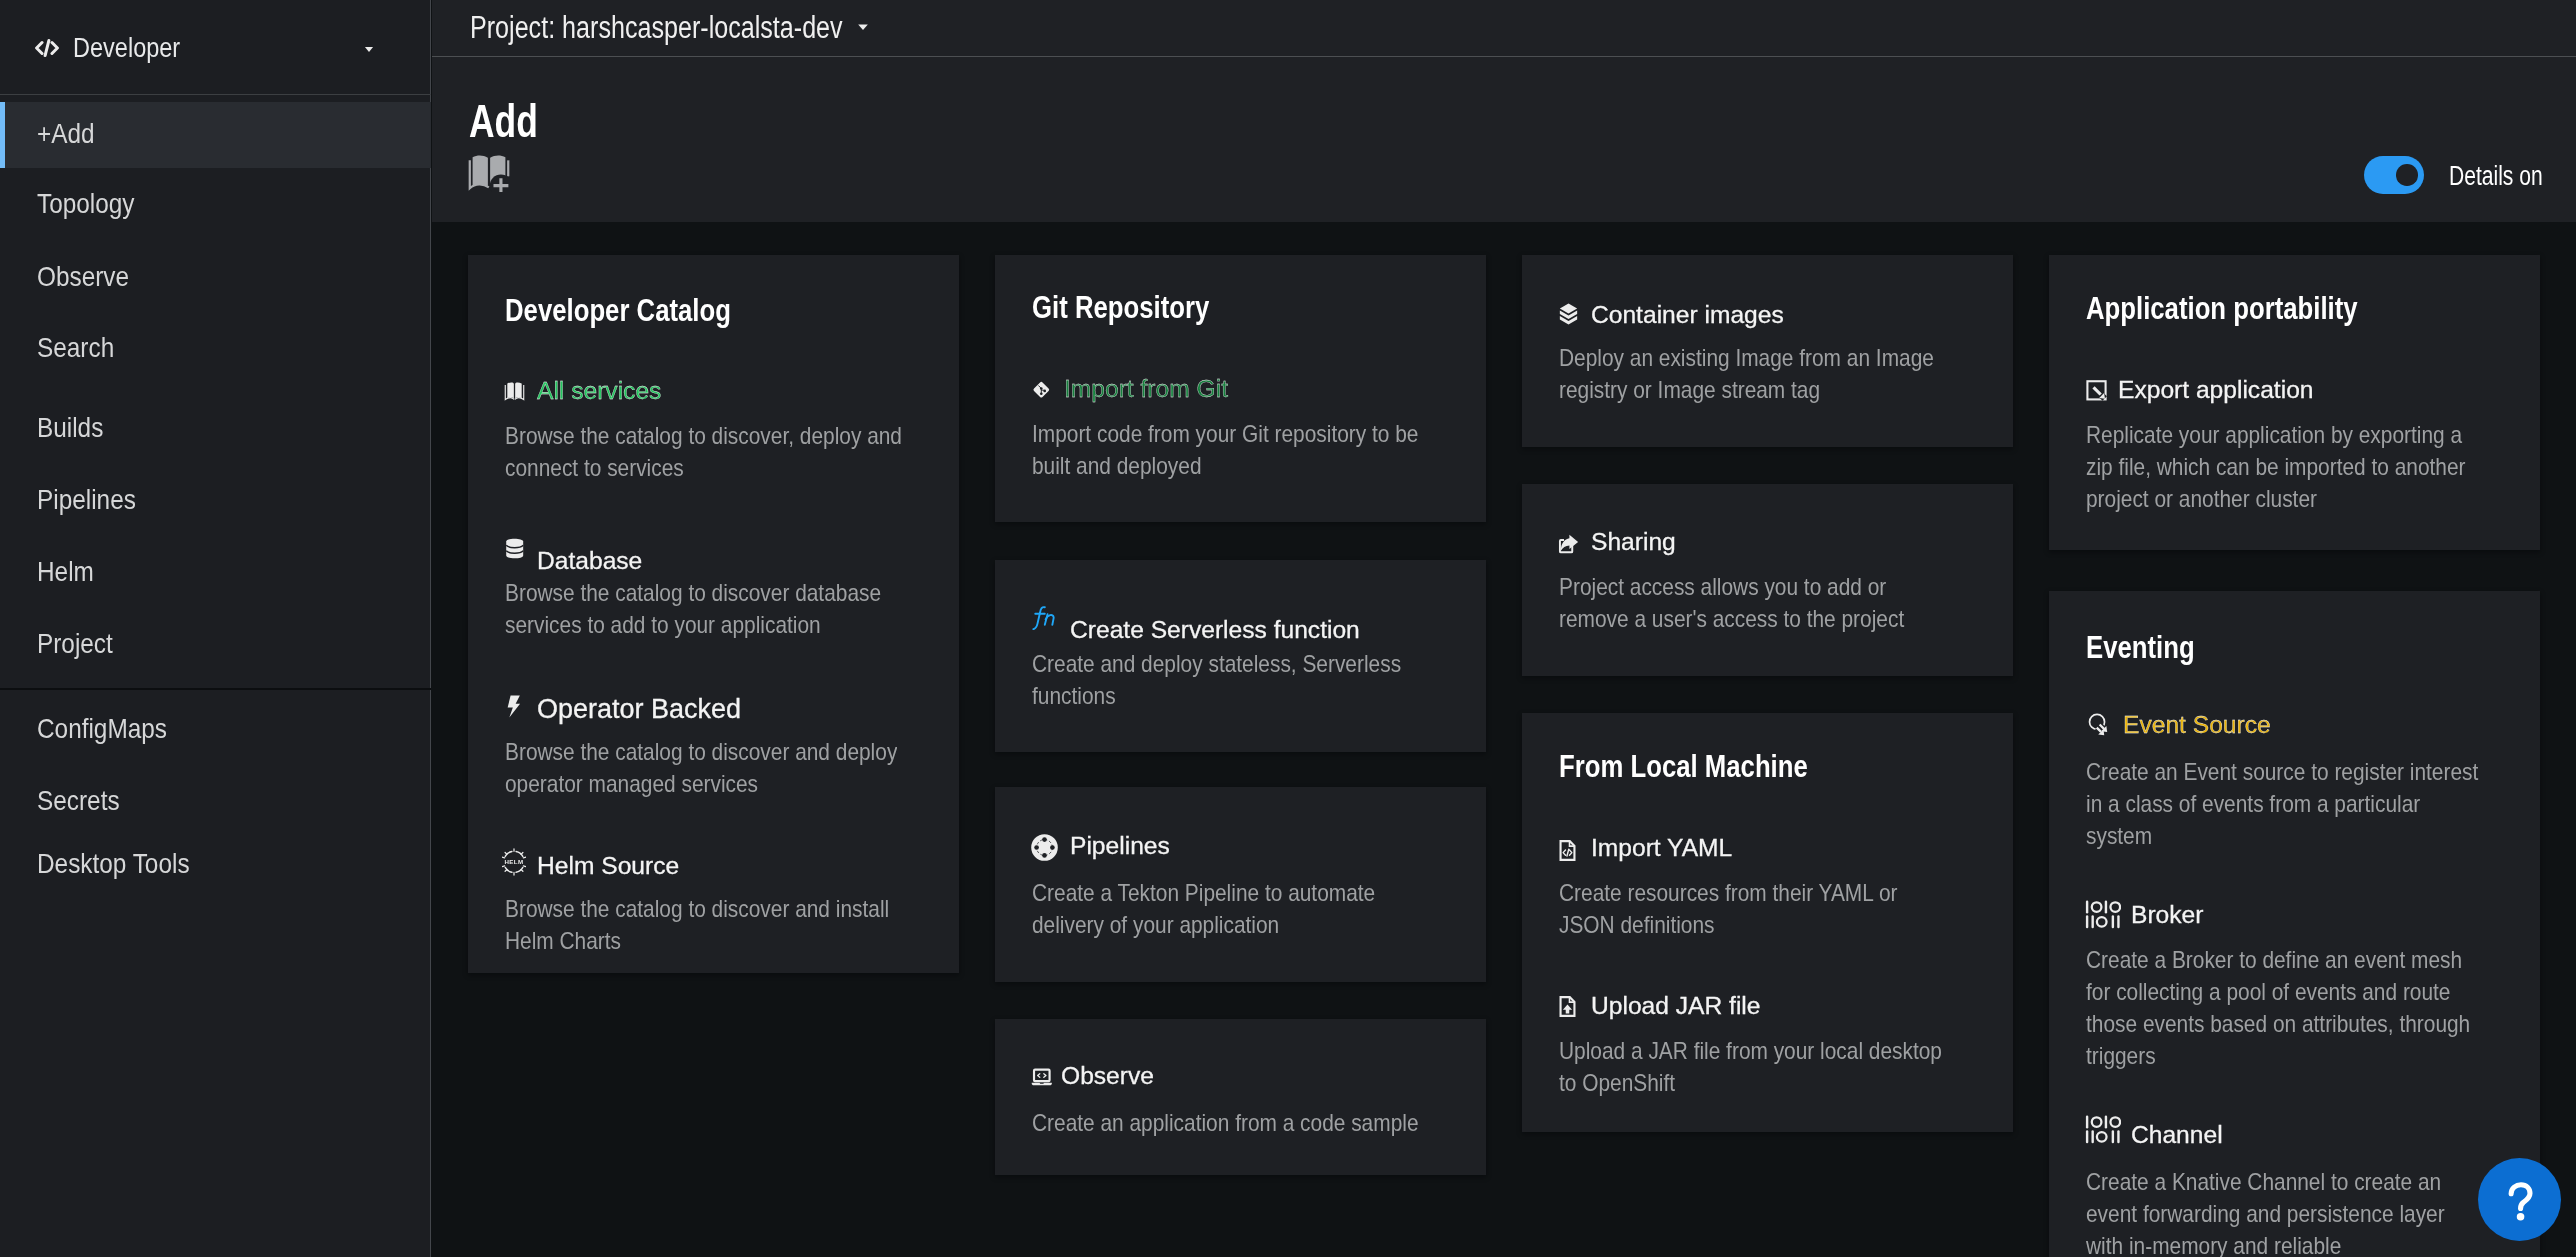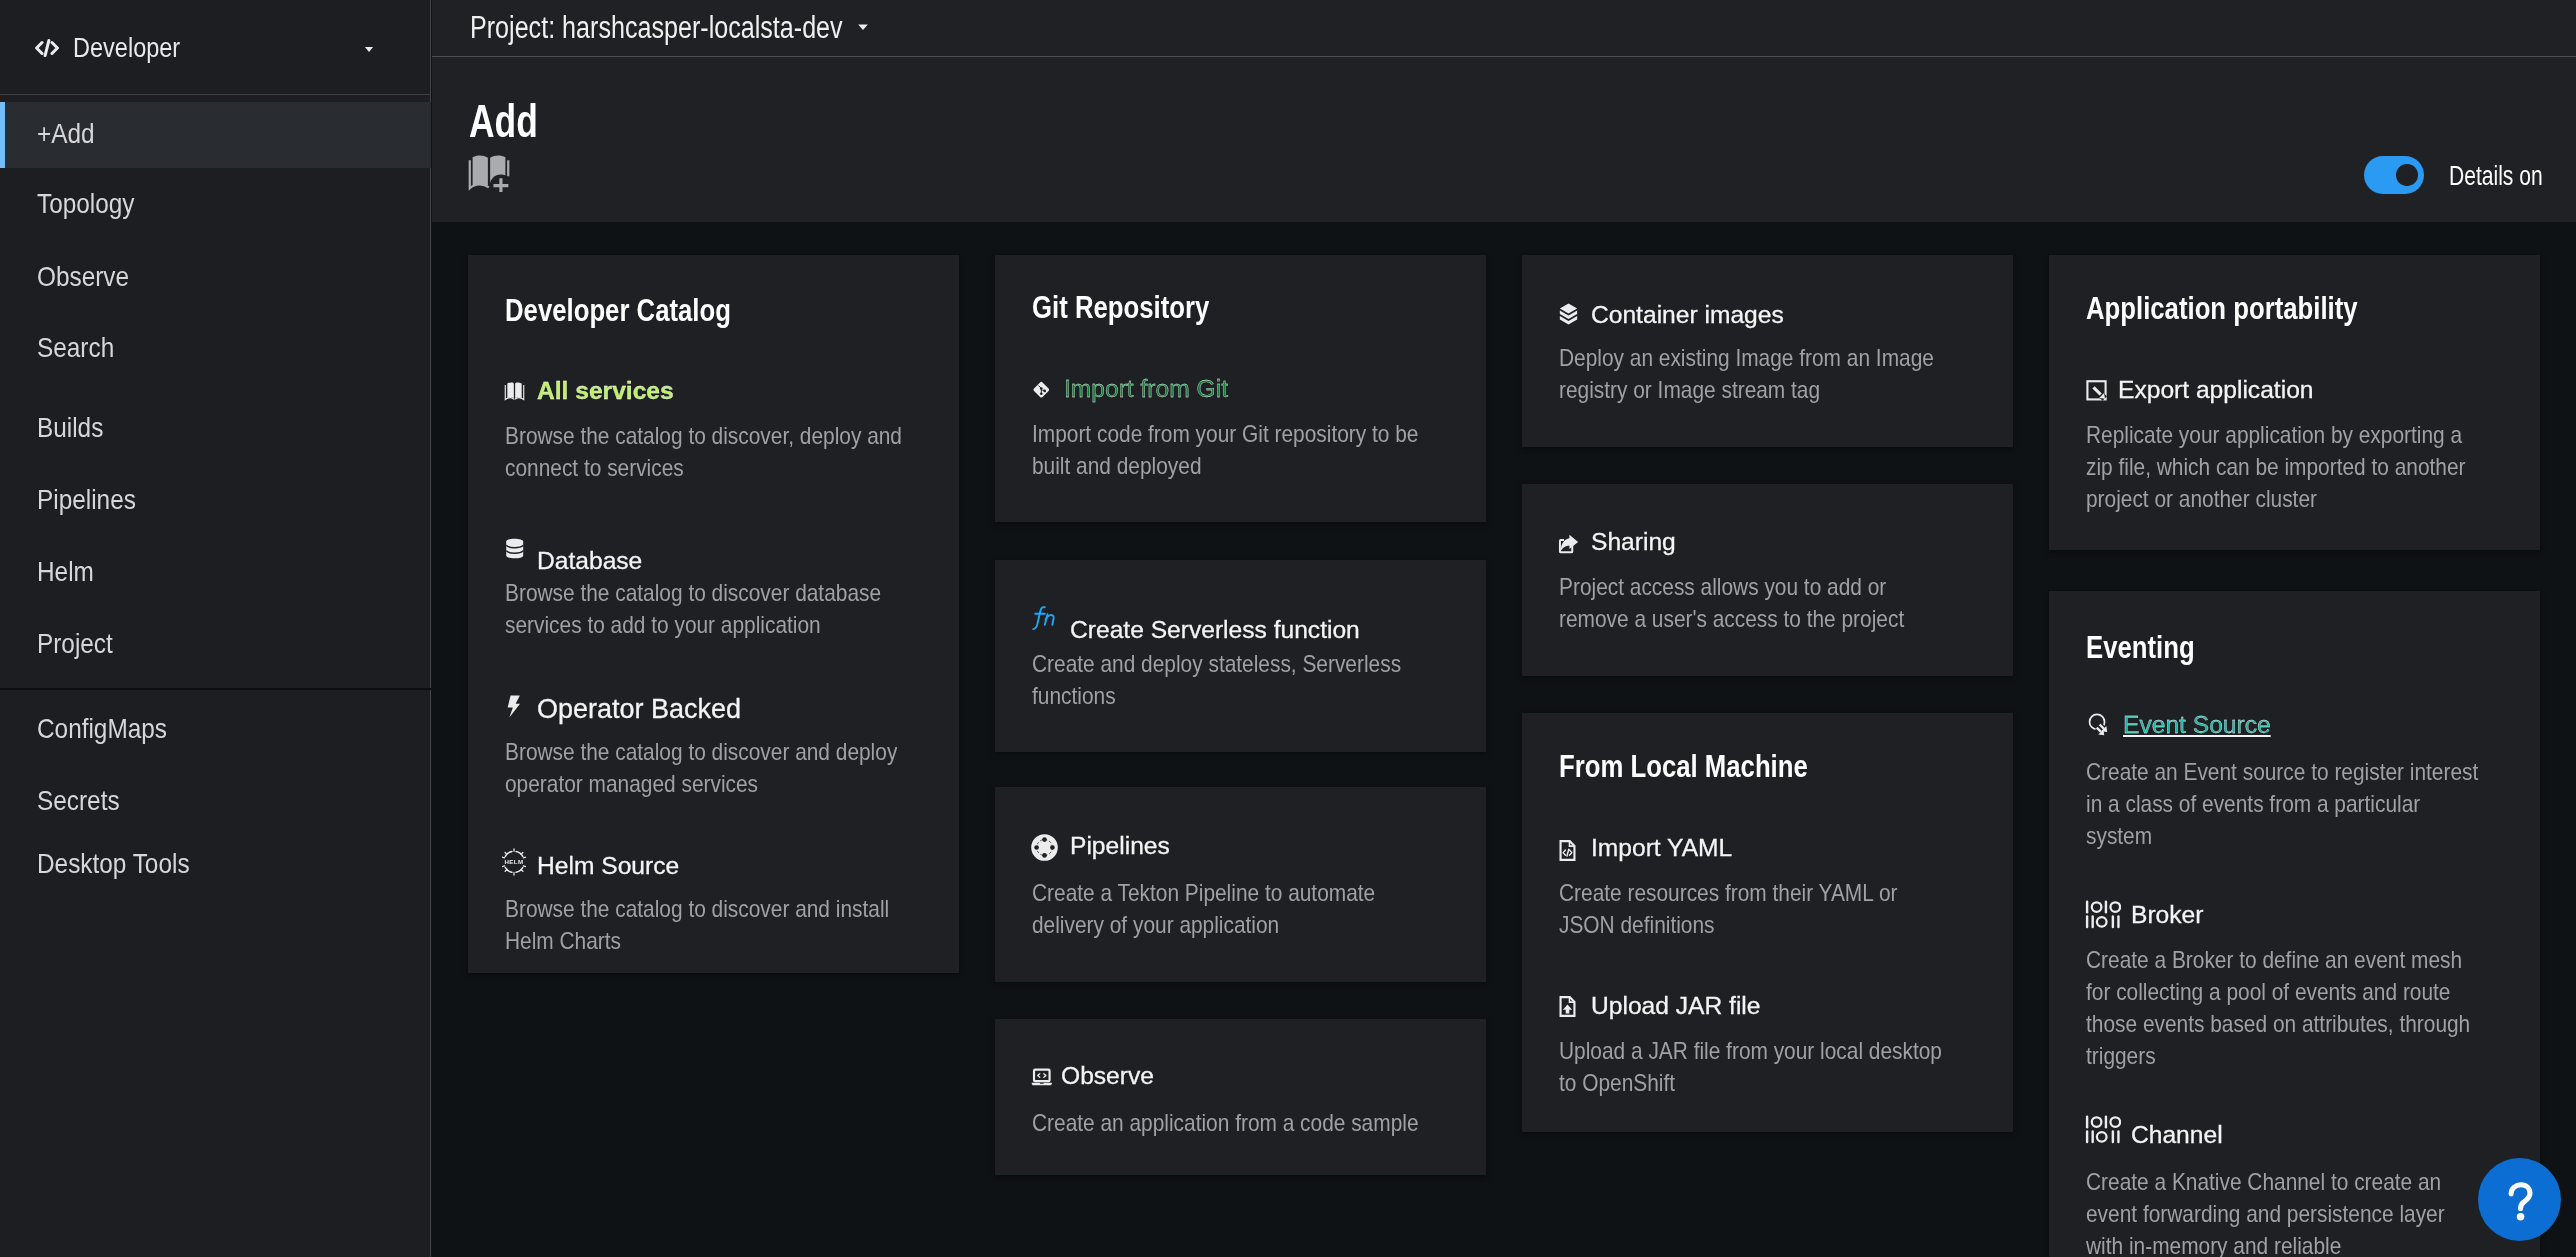--- a/index.html
+++ b/index.html
@@ -59,21 +59,21 @@
 <div class="card" style="left:468px;top:255px;width:491px;height:718px"></div>
 <div class="ab" style="left:505px;top:295px;font-size:31px;color:#fff;font-weight:700;line-height:1;transform:scaleX(0.83) translateZ(0);transform-origin:0 0;">Developer Catalog</div>
 <svg class="ab" style="left:504px;top:381px" width="21" height="20" viewBox="0 0 512 490">
     <path fill="#ececec" d="M80 60 C150 25 230 25 240 65 L240 420 C200 390 130 390 80 425 Z"></path>
     <path fill="#ececec" d="M272 65 C282 25 362 25 432 60 L432 425 C382 390 312 390 272 420 Z"></path>
     <g fill="none" stroke="#ececec" stroke-width="28">
       <path d="M30 95 L30 455 C110 400 200 400 248 450"></path>
       <path d="M482 95 L482 455 C402 400 312 400 264 450"></path>
     </g>
   </svg>
-<div class="ab" style="left:537px;top:379px;font-size:24.6px;color:#bef264;font-weight:700;line-height:1;transform:scaleX(1) translateZ(0);transform-origin:0 0;-webkit-text-stroke:0.3px #f4f4f4;">All services</div>
+<div class="ab" style="left:537px;top:379px;font-size:24.6px;color:#22c55e;font-weight:400;line-height:1;transform:scaleX(1) translateZ(0);transform-origin:0 0;-webkit-text-stroke:0.3px #f4f4f4;">All services</div>
 <div class="ab" style="left:505px;top:420px;font-size:24px;color:#9fa1a3;line-height:32px;transform:scaleX(0.87) translateZ(0);transform-origin:0 0;">Browse the catalog to discover, deploy and<br>connect to services</div>
 <svg class="ab" style="left:505px;top:538px" width="19.4" height="22" viewBox="0 0 480 540">
     <path fill="#ececec" d="M30 85 C30 -10 450 -10 450 85 L450 430 C450 525 30 525 30 430 Z"></path>
     <g fill="none" stroke="#1e2024" stroke-width="36">
       <path d="M30 180 C105 260 375 260 450 180"></path>
       <path d="M30 315 C105 395 375 395 450 315"></path>
     </g>
   </svg>
 <div class="ab" style="left:537px;top:549px;font-size:24.6px;color:#f4f4f4;font-weight:400;line-height:1;transform:scaleX(1) translateZ(0);transform-origin:0 0;-webkit-text-stroke:0.3px #f4f4f4;">Database</div>
 <div class="ab" style="left:505px;top:577px;font-size:24px;color:#9fa1a3;line-height:32px;transform:scaleX(0.87) translateZ(0);transform-origin:0 0;">Browse the catalog to discover database<br>services to add to your application</div>
@@ -197,21 +197,21 @@
     <circle cx="116" cy="116" r="98" fill="none" stroke="#ececec" stroke-width="22"></circle>
     <g stroke="#1e2024" stroke-width="60" fill="none">
       <path d="M150 150 L225 225 M112 190 L183 261"></path>
     </g>
     <g stroke="#ececec" stroke-width="30" fill="none">
       <path d="M150 150 L210 210 M112 190 L168 246"></path>
     </g>
     <path fill="#ececec" d="M248 248 L170 238 L238 170 Z"></path>
     <path fill="#ececec" d="M210 290 L132 280 L200 212 Z"></path>
   </svg>
-<div class="ab" style="left:2123px;top:713px;font-size:24.6px;color:#14b8a6;font-weight:400;line-height:1;transform:scaleX(1) translateZ(0);transform-origin:0 0;text-decoration:underline;-webkit-text-stroke:0.3px #f4f4f4;">Event Source</div>
+<div class="ab" style="left:2123px;top:713px;font-size:24.6px;color:#eab308;font-weight:400;line-height:1;transform:scaleX(1) translateZ(0);transform-origin:0 0;-webkit-text-stroke:0.3px #f4f4f4;">Event Source</div>
 <div class="ab" style="left:2086px;top:756px;font-size:24px;color:#9fa1a3;line-height:32px;transform:scaleX(0.87) translateZ(0);transform-origin:0 0;">Create an Event source to register interest<br>in a class of events from a particular<br>system</div>
 <svg class="ab" style="left:2085px;top:900px" width="36" height="29" viewBox="0 0 470 385">
     <rect x="8" y="8" width="32" height="172" rx="16" fill="#ececec"></rect>
     <circle cx="150" cy="94" r="64" fill="none" stroke="#ececec" stroke-width="30"></circle>
     <rect x="258" y="8" width="32" height="172" rx="16" fill="#ececec"></rect>
     <circle cx="398" cy="94" r="64" fill="none" stroke="#ececec" stroke-width="30"></circle>
     <rect x="8" y="204" width="32" height="172" rx="16" fill="#ececec"></rect>
     <rect x="82" y="204" width="32" height="172" rx="16" fill="#ececec"></rect>
     <circle cx="218" cy="290" r="64" fill="none" stroke="#ececec" stroke-width="30"></circle>
     <rect x="350" y="204" width="32" height="172" rx="16" fill="#ececec"></rect>

